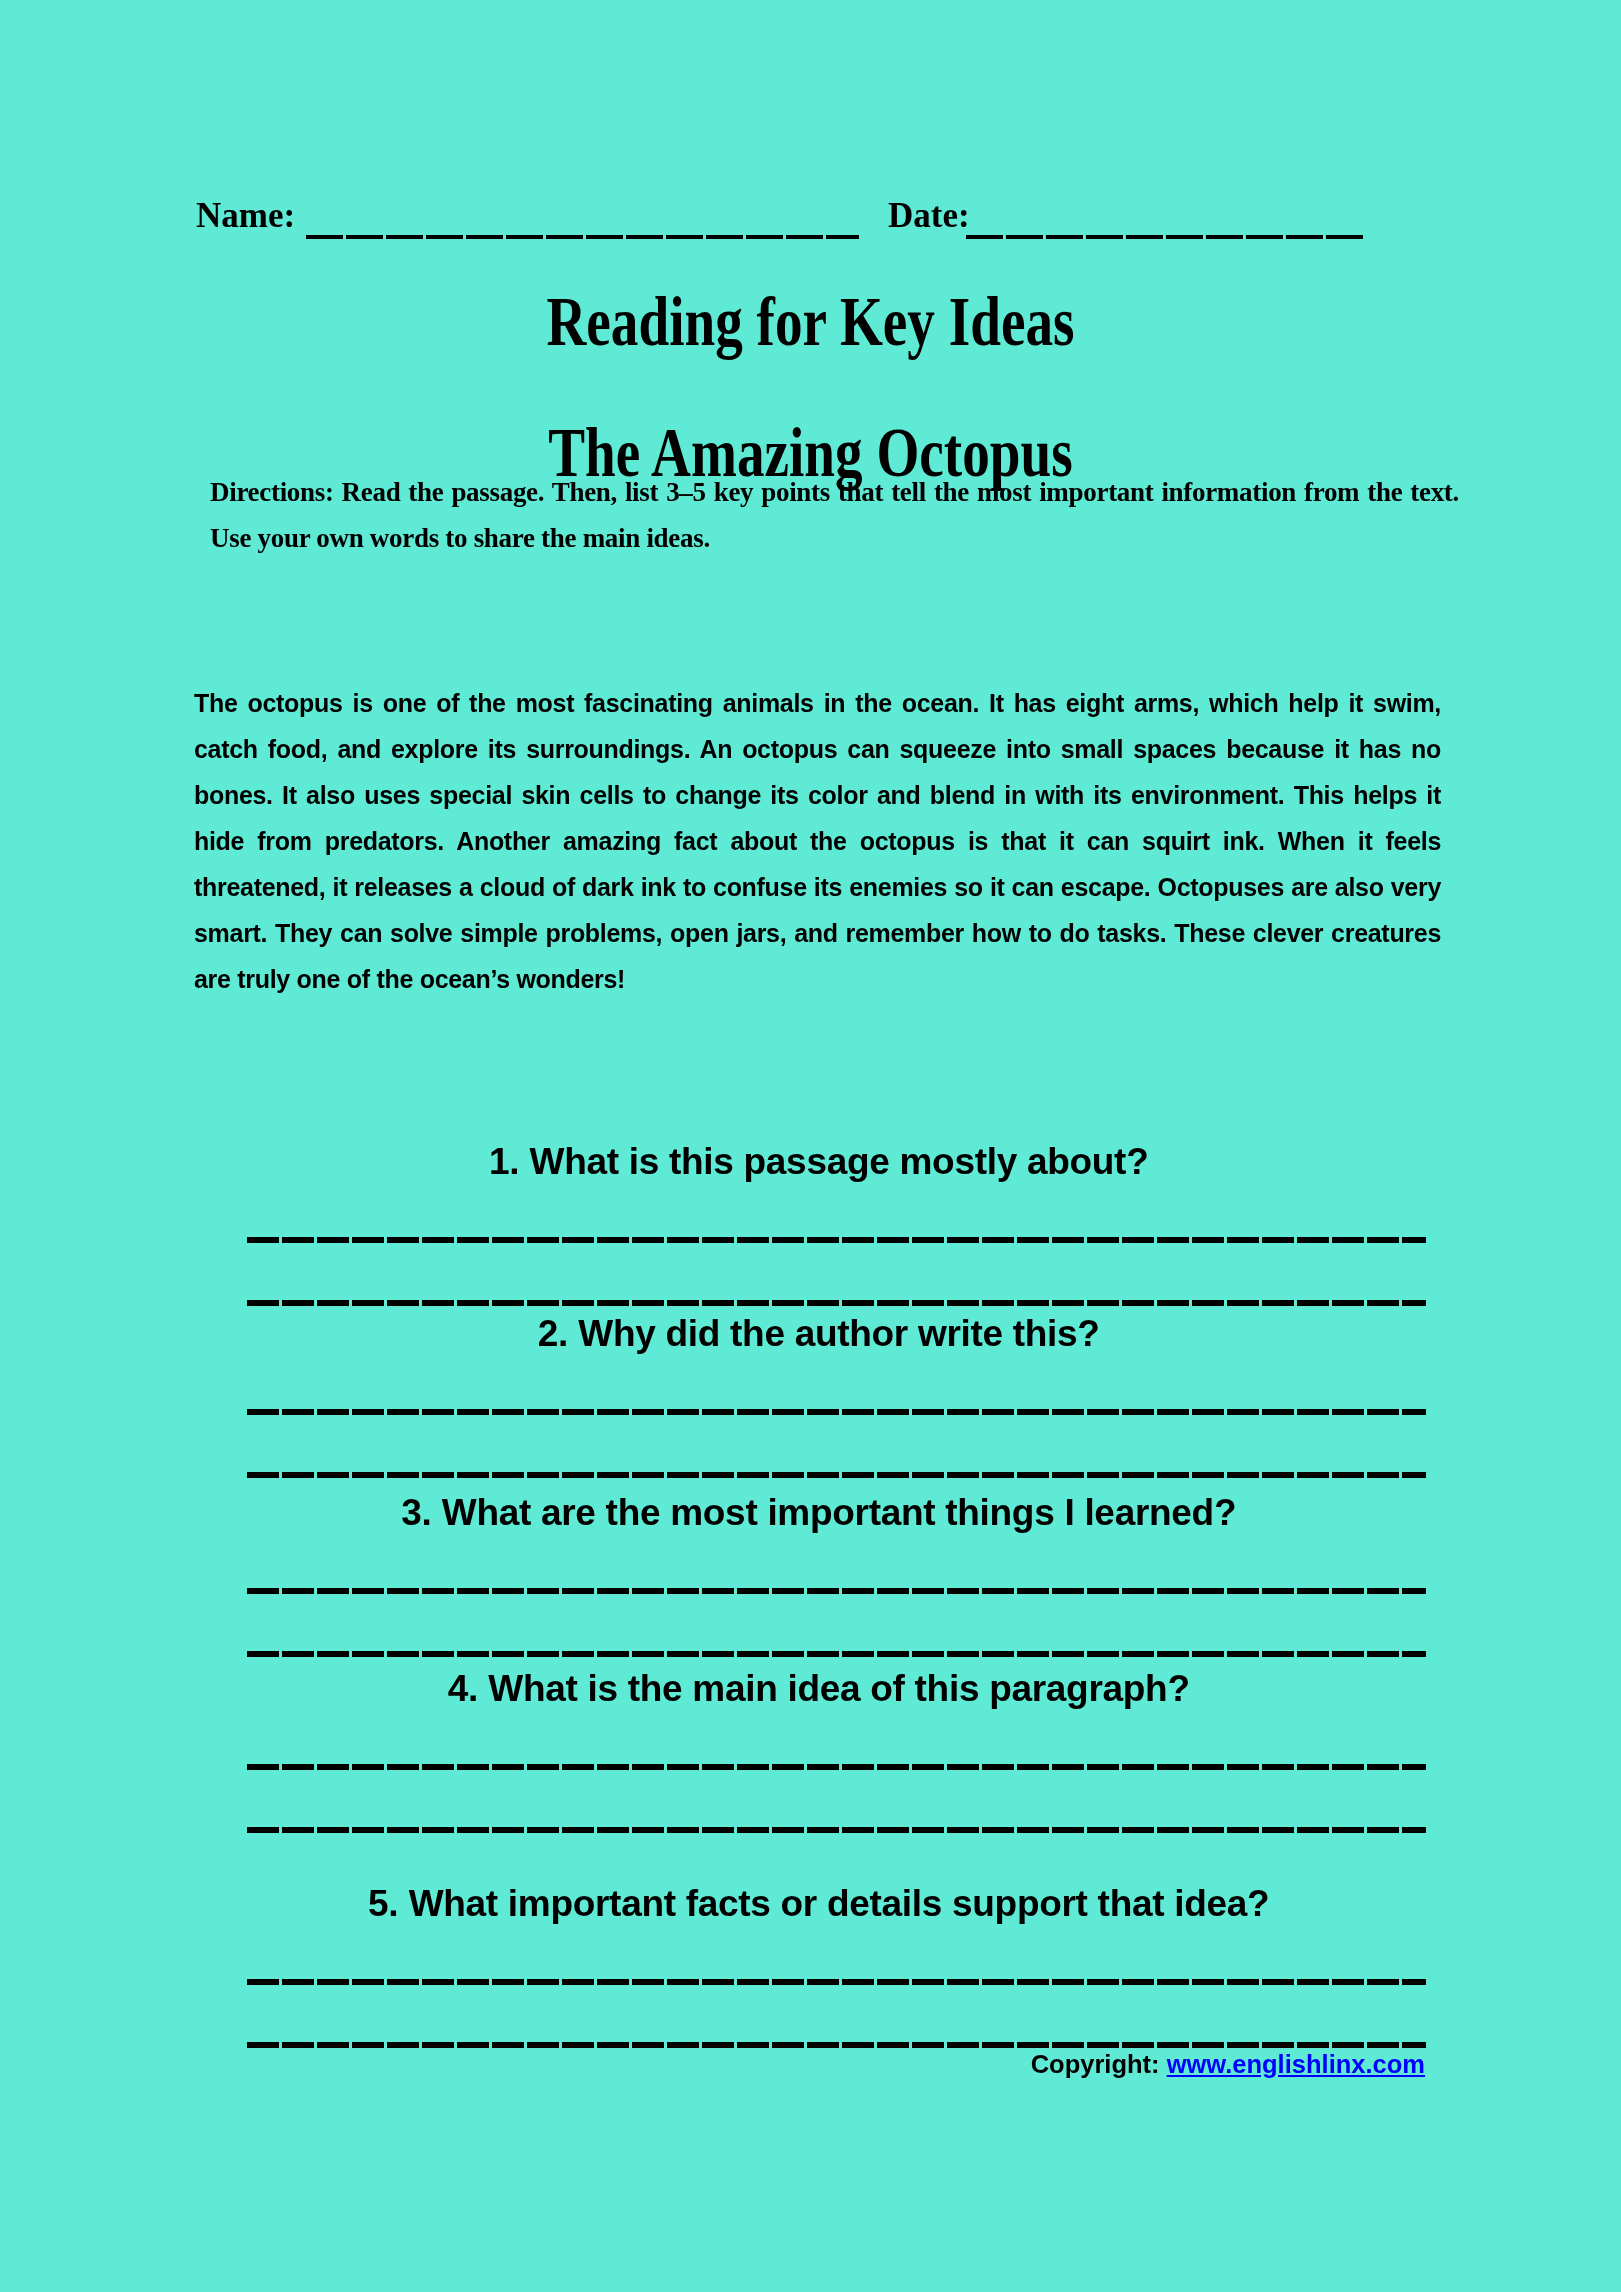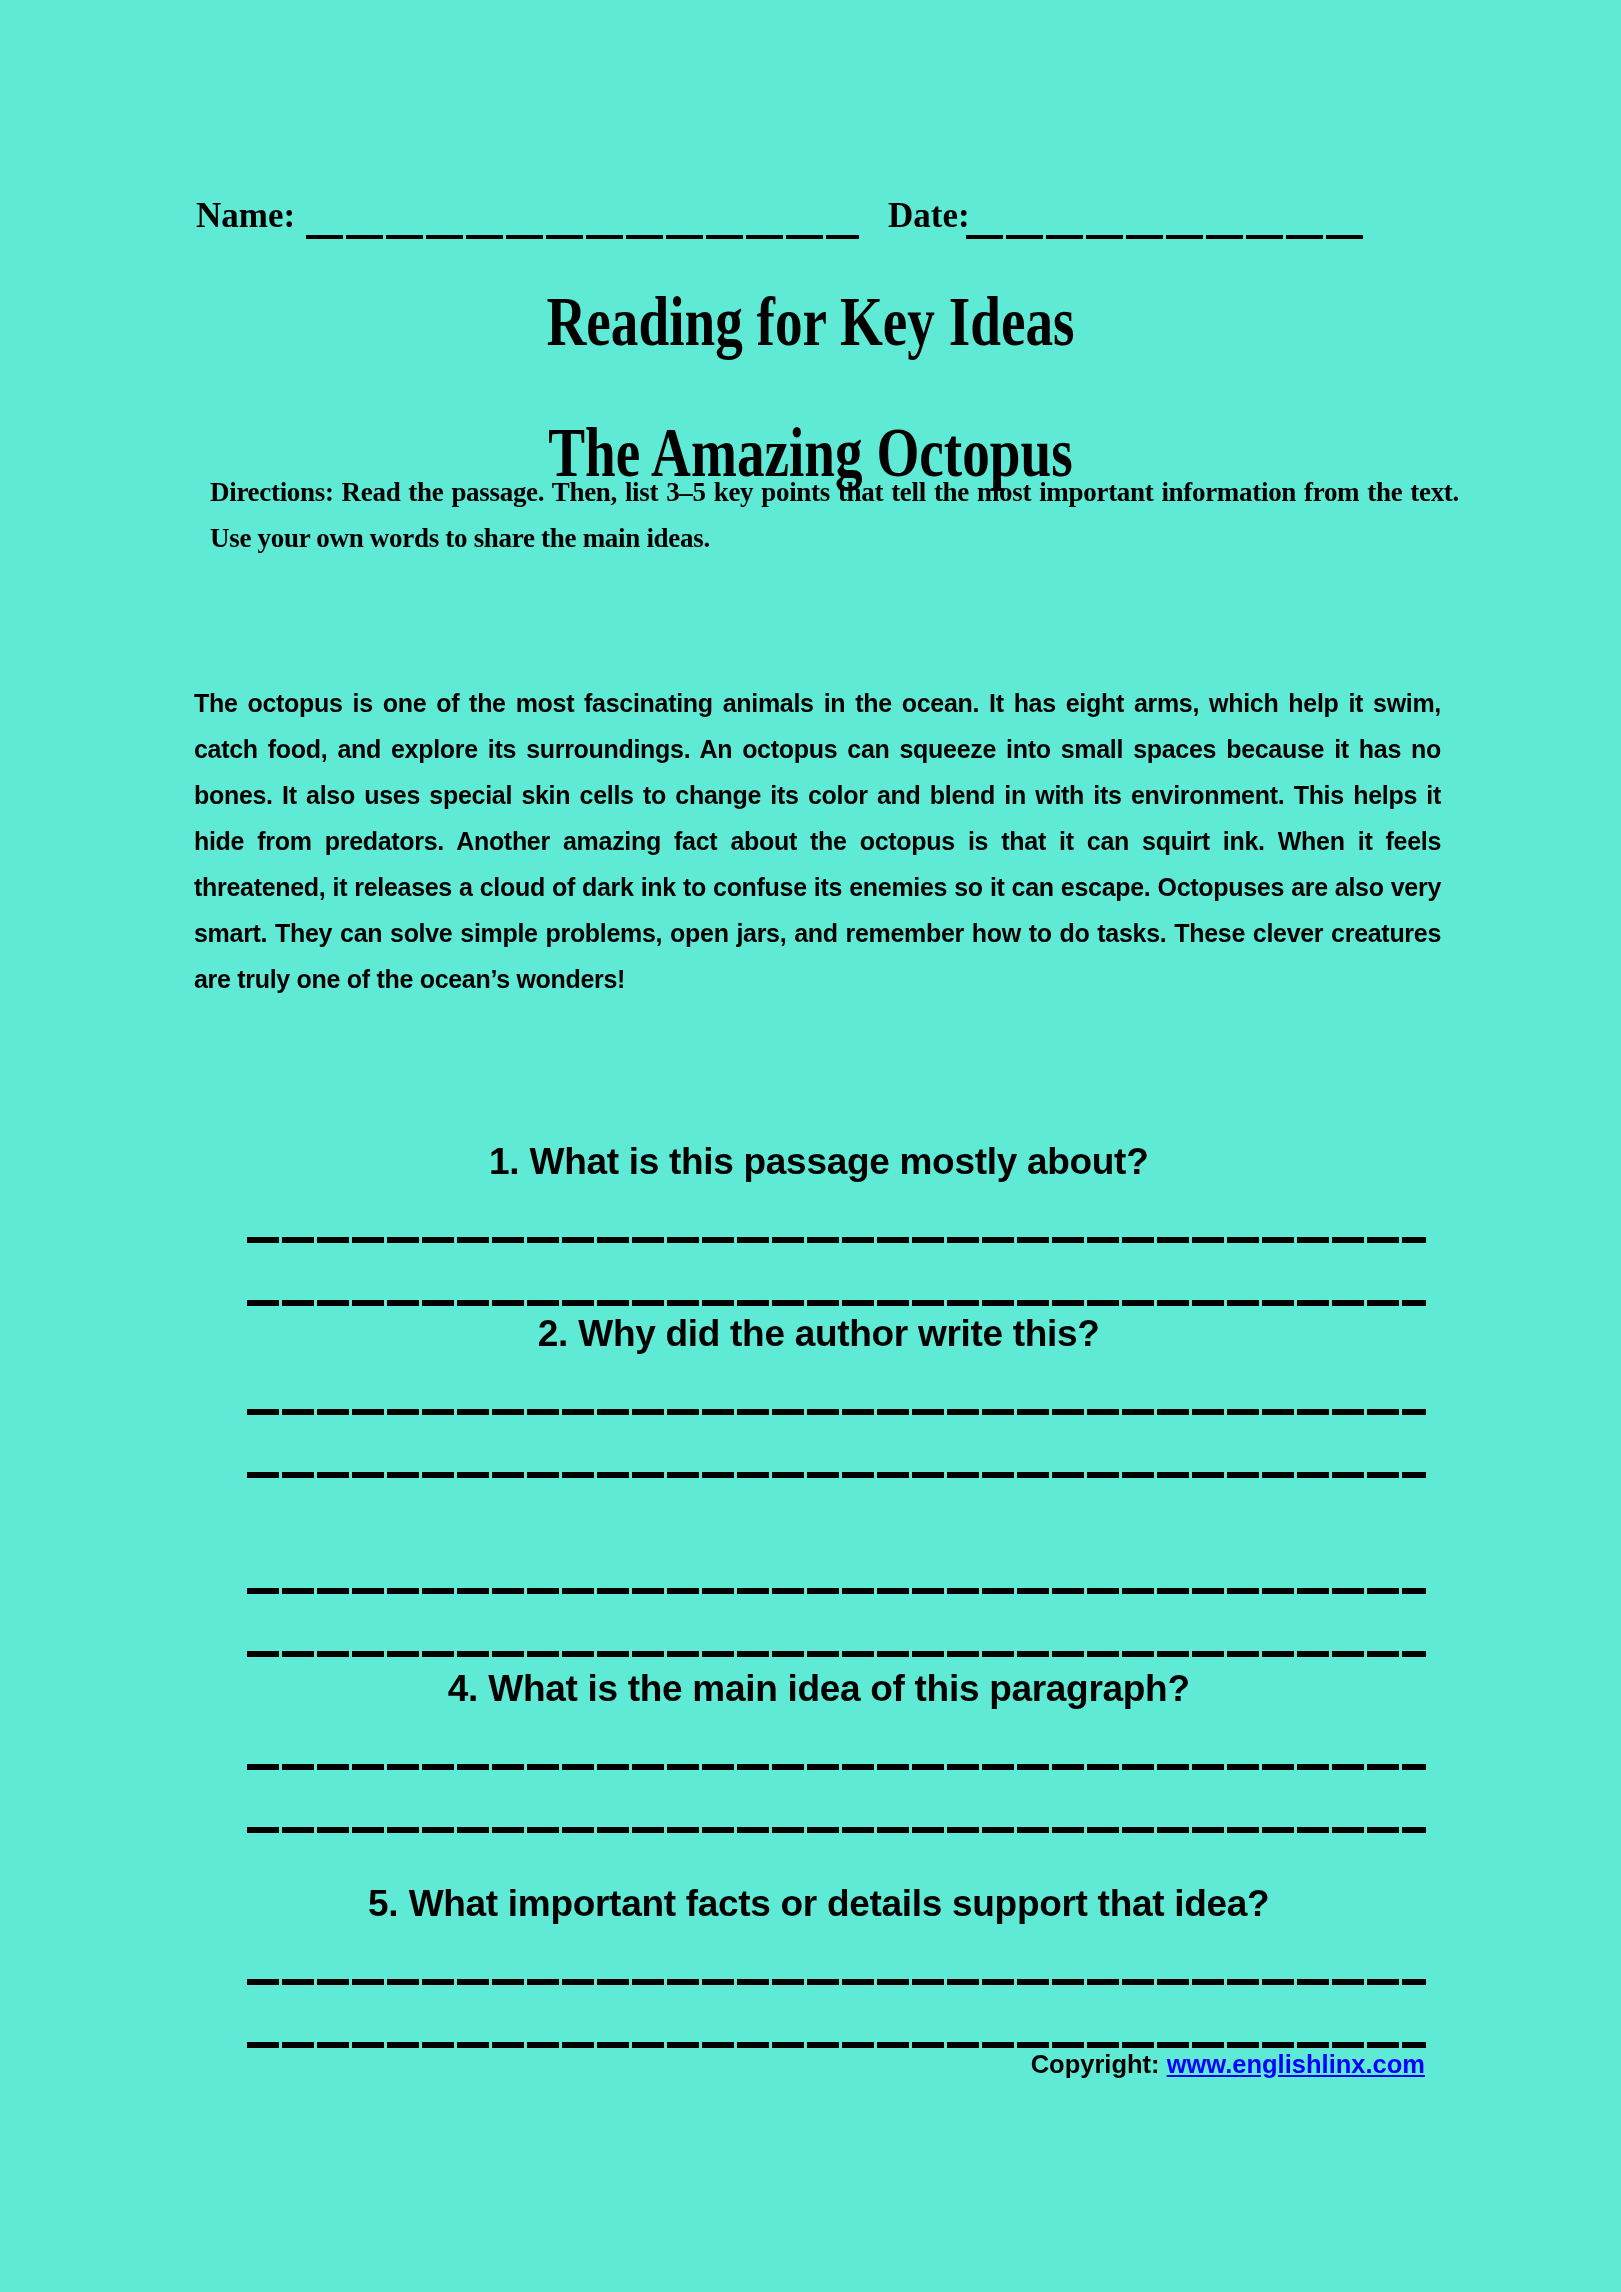--- a/index.html
+++ b/index.html
@@ -109,20 +109,23 @@
 
   <div id="q2" class="question-block">
     <div class="q-row">
       <span class="q-num">2.</span><span>Why did the author write this?</span>
     </div>
     <div class="ans-line first"></div>
     <div class="ans-line second"></div>
   </div>
 
   <div id="q3" class="question-block">
+    <div class="q-row">
+      <span class="q-num">3.</span><span>What are the most important things I learned?</span>
+    </div>
     <div class="ans-line first"></div>
     <div class="ans-line second"></div>
   </div>
 
   <div id="q4" class="question-block">
     <div class="q-row">
       <span class="q-num">4.</span><span>What is the main idea of this paragraph?</span>
     </div>
     <div class="ans-line first"></div>
     <div class="ans-line second"></div>

